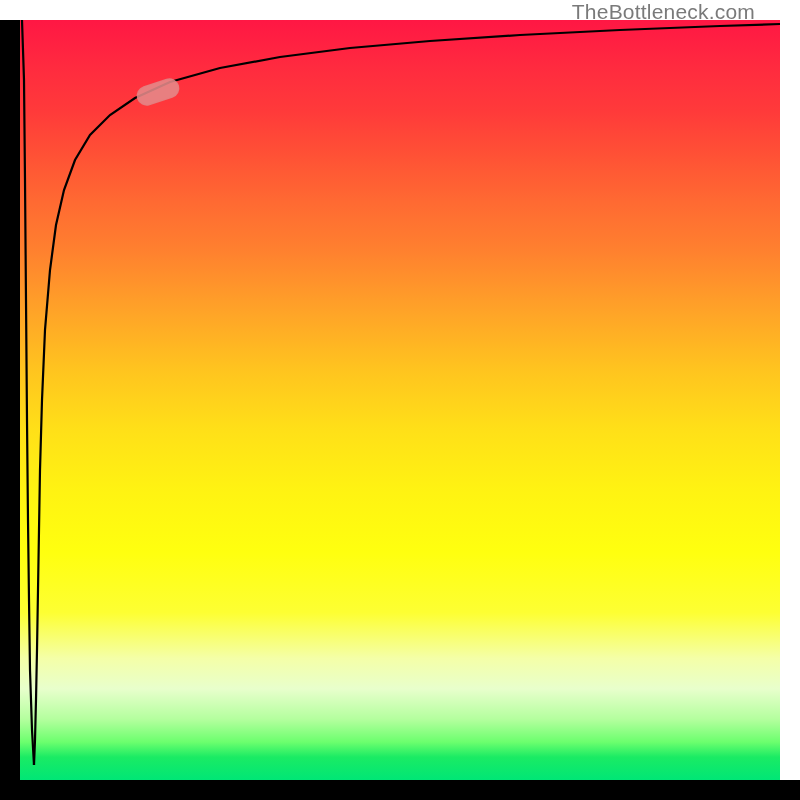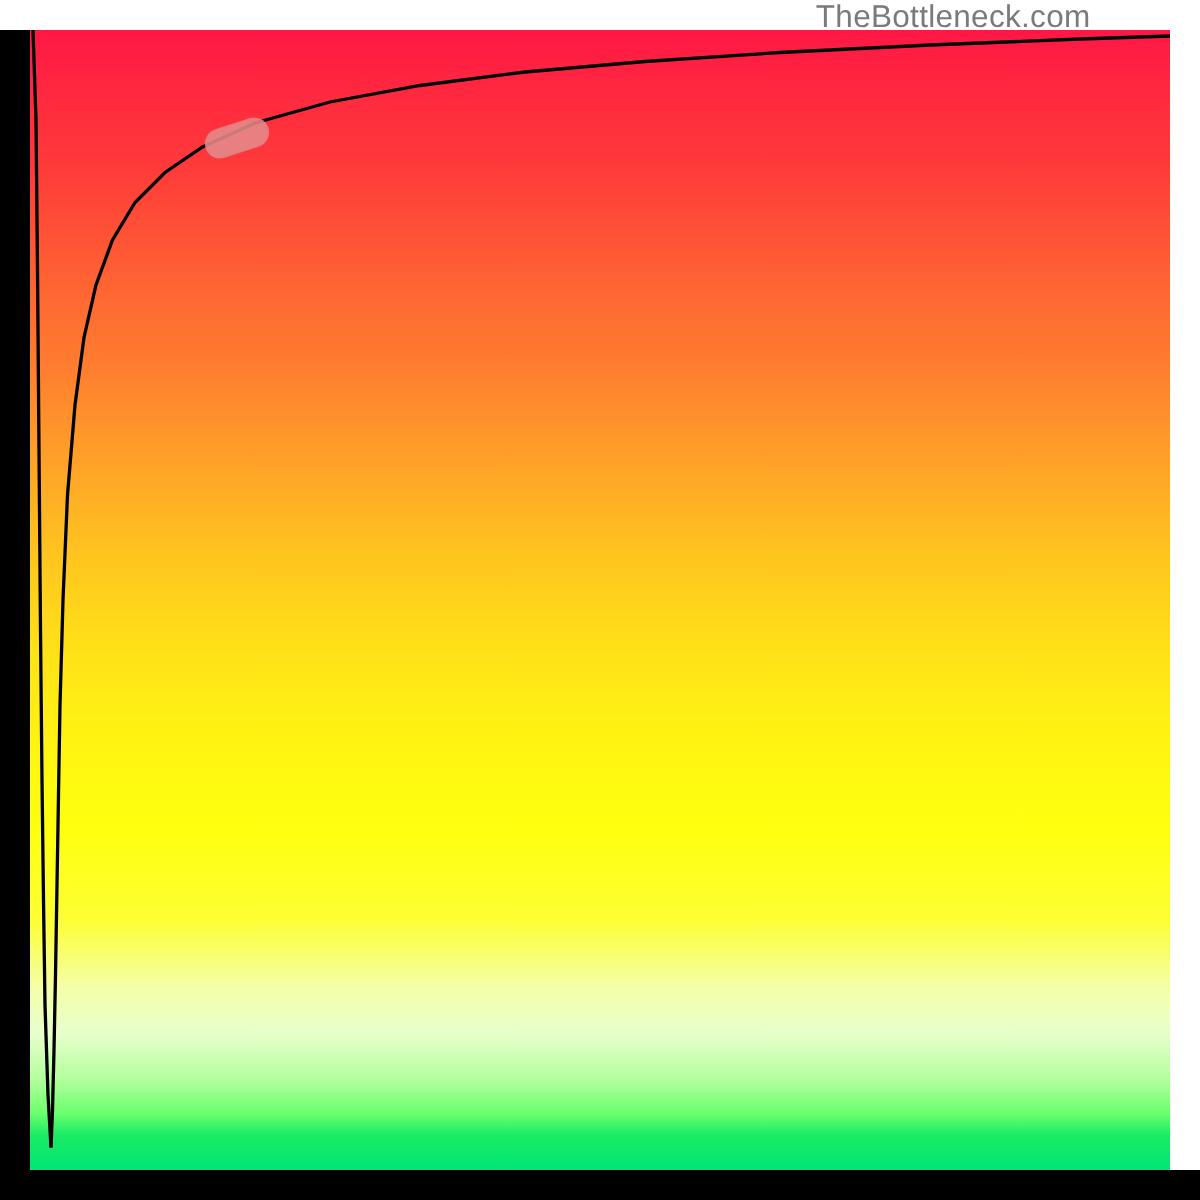--- a/index.html
+++ b/index.html
@@ -8,20 +8,21 @@
     width: 800px;
     height: 800px;
     background: #ffffff;
     font-family: Arial, Helvetica, sans-serif;
     overflow: hidden;
   }
   .canvas {
     position: relative;
     width: 733px;
     height: 800px;
+    padding-left: 28px;
   }
   .plot-area {
     position: absolute;
     left: 20px;
     top: 20px;
     width: 760px;
     height: 760px;
   }
   .gradient-bg {
     position: absolute;

